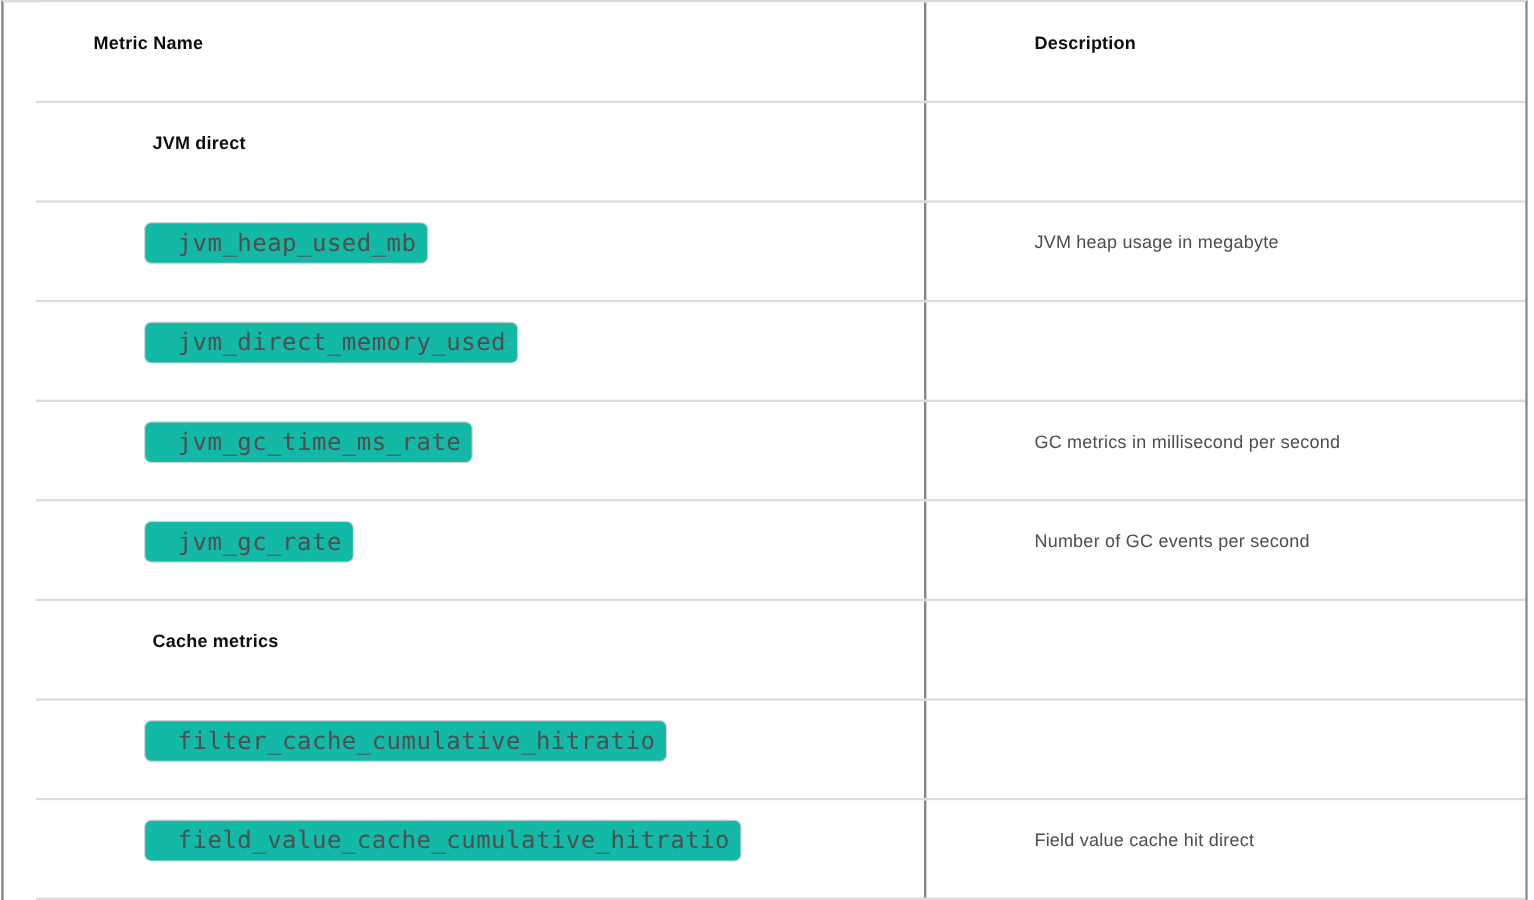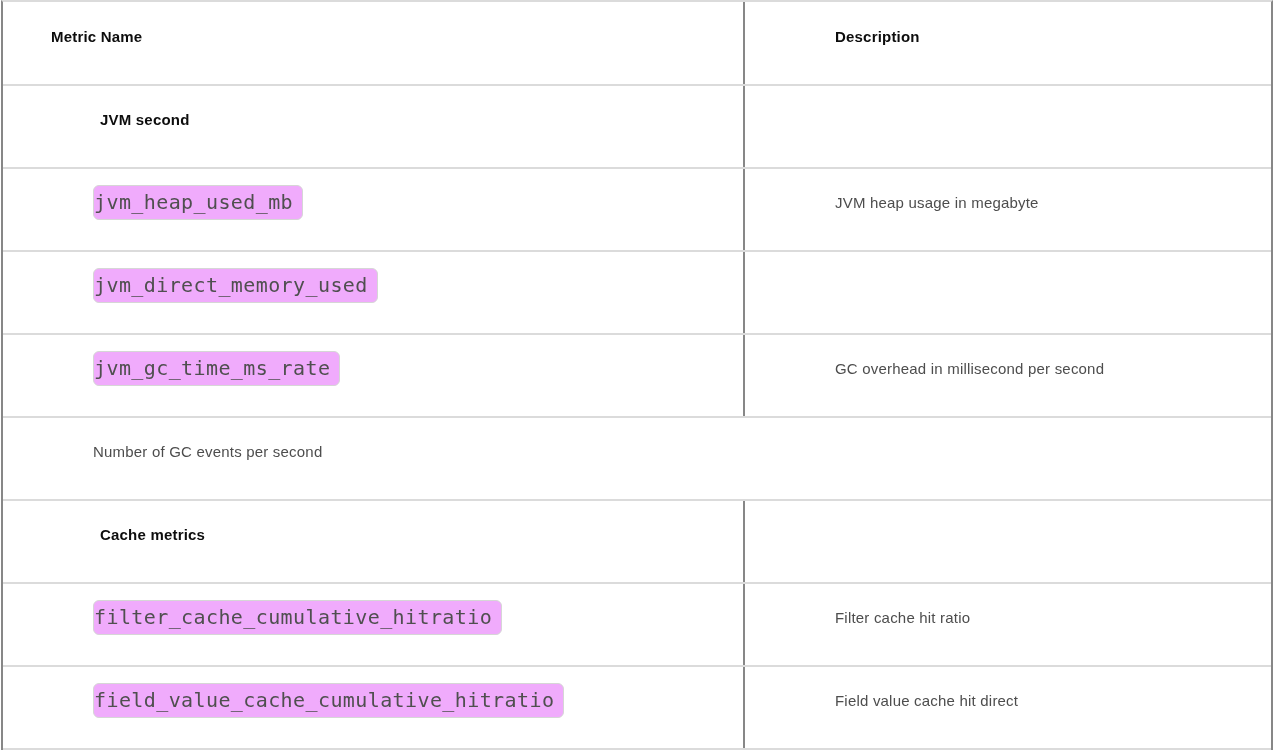--- a/index.html
+++ b/index.html
@@ -14,20 +14,21 @@
     border-left: 2px solid #878787;
     border-right: 2px solid #878787;
     border-top: 2px solid #dbdbdb;
     box-sizing: content-box;
   }
   .row {
     display: flex;
     border-bottom: 2px solid #dbdbdb;
     height: 81px;
     background: #ffffff;
+    margin-left: 27px;
   }
   .row.header { height: 82px; }
   .cell {
     display: flex;
     align-items: center;
     padding-bottom: 14px;
     box-sizing: border-box;
   }
   .col-metric {
     width: 742px;
@@ -60,45 +61,45 @@
     color: #4d4d4d;
     letter-spacing: 0.2px;
     text-align: right;
   }
   .code-chip {
     display: inline-block;
     font-family: "DejaVu Sans Mono", monospace;
     font-size: 20px;
     line-height: 26px;
     color: #4f4f4f;
-    background: #f0abfc;
+    background: #14b8a6;
     border: 1px solid #d6d6d6;
     border-radius: 6px;
-    padding: 3px 9px 4px 0;
+    padding: 3px 9px 4px 27px;
     letter-spacing: 0.4px;
     white-space: nowrap;
   }
 </style>
 </head>
 <body>
 
 <div class="doc-table">
 
   <div class="row header">
     <div class="cell col-metric">
       <span class="th">Metric Name</span>
     </div>
     <div class="cell col-desc">
       <span class="th">Description</span>
     </div>
   </div>
 
   <div class="row">
     <div class="cell col-metric">
-      <span class="section-label">JVM second</span>
+      <span class="section-label">JVM direct</span>
     </div>
     <div class="cell col-desc">
       <span class="desc-text"></span>
     </div>
   </div>
 
   <div class="row">
     <div class="cell col-metric">
       <span class="code-chip">jvm_heap_used_mb</span>
     </div>
@@ -111,46 +112,46 @@
     <div class="cell col-metric">
       <span class="code-chip">jvm_direct_memory_used</span>
     </div>
   </div>
 
   <div class="row">
     <div class="cell col-metric">
       <span class="code-chip">jvm_gc_time_ms_rate</span>
     </div>
     <div class="cell col-desc">
-      <span class="desc-text">GC overhead in millisecond per second</span>
+      <span class="desc-text">GC metrics in millisecond per second</span>
     </div>
   </div>
 
   <div class="row">
+    <div class="cell col-metric">
+      <span class="code-chip">jvm_gc_rate</span>
+    </div>
     <div class="cell col-desc">
       <span class="desc-text">Number of GC events per second</span>
     </div>
   </div>
 
   <div class="row">
     <div class="cell col-metric">
       <span class="section-label">Cache metrics</span>
     </div>
     <div class="cell col-desc">
       <span class="desc-text"></span>
     </div>
   </div>
 
   <div class="row">
     <div class="cell col-metric">
       <span class="code-chip">filter_cache_cumulative_hitratio</span>
     </div>
-    <div class="cell col-desc">
-      <span class="desc-text">Filter cache hit ratio</span>
-    </div>
   </div>
 
   <div class="row">
     <div class="cell col-metric">
       <span class="code-chip">field_value_cache_cumulative_hitratio</span>
     </div>
     <div class="cell col-desc">
       <span class="desc-text">Field value cache hit direct</span>
     </div>
   </div>

